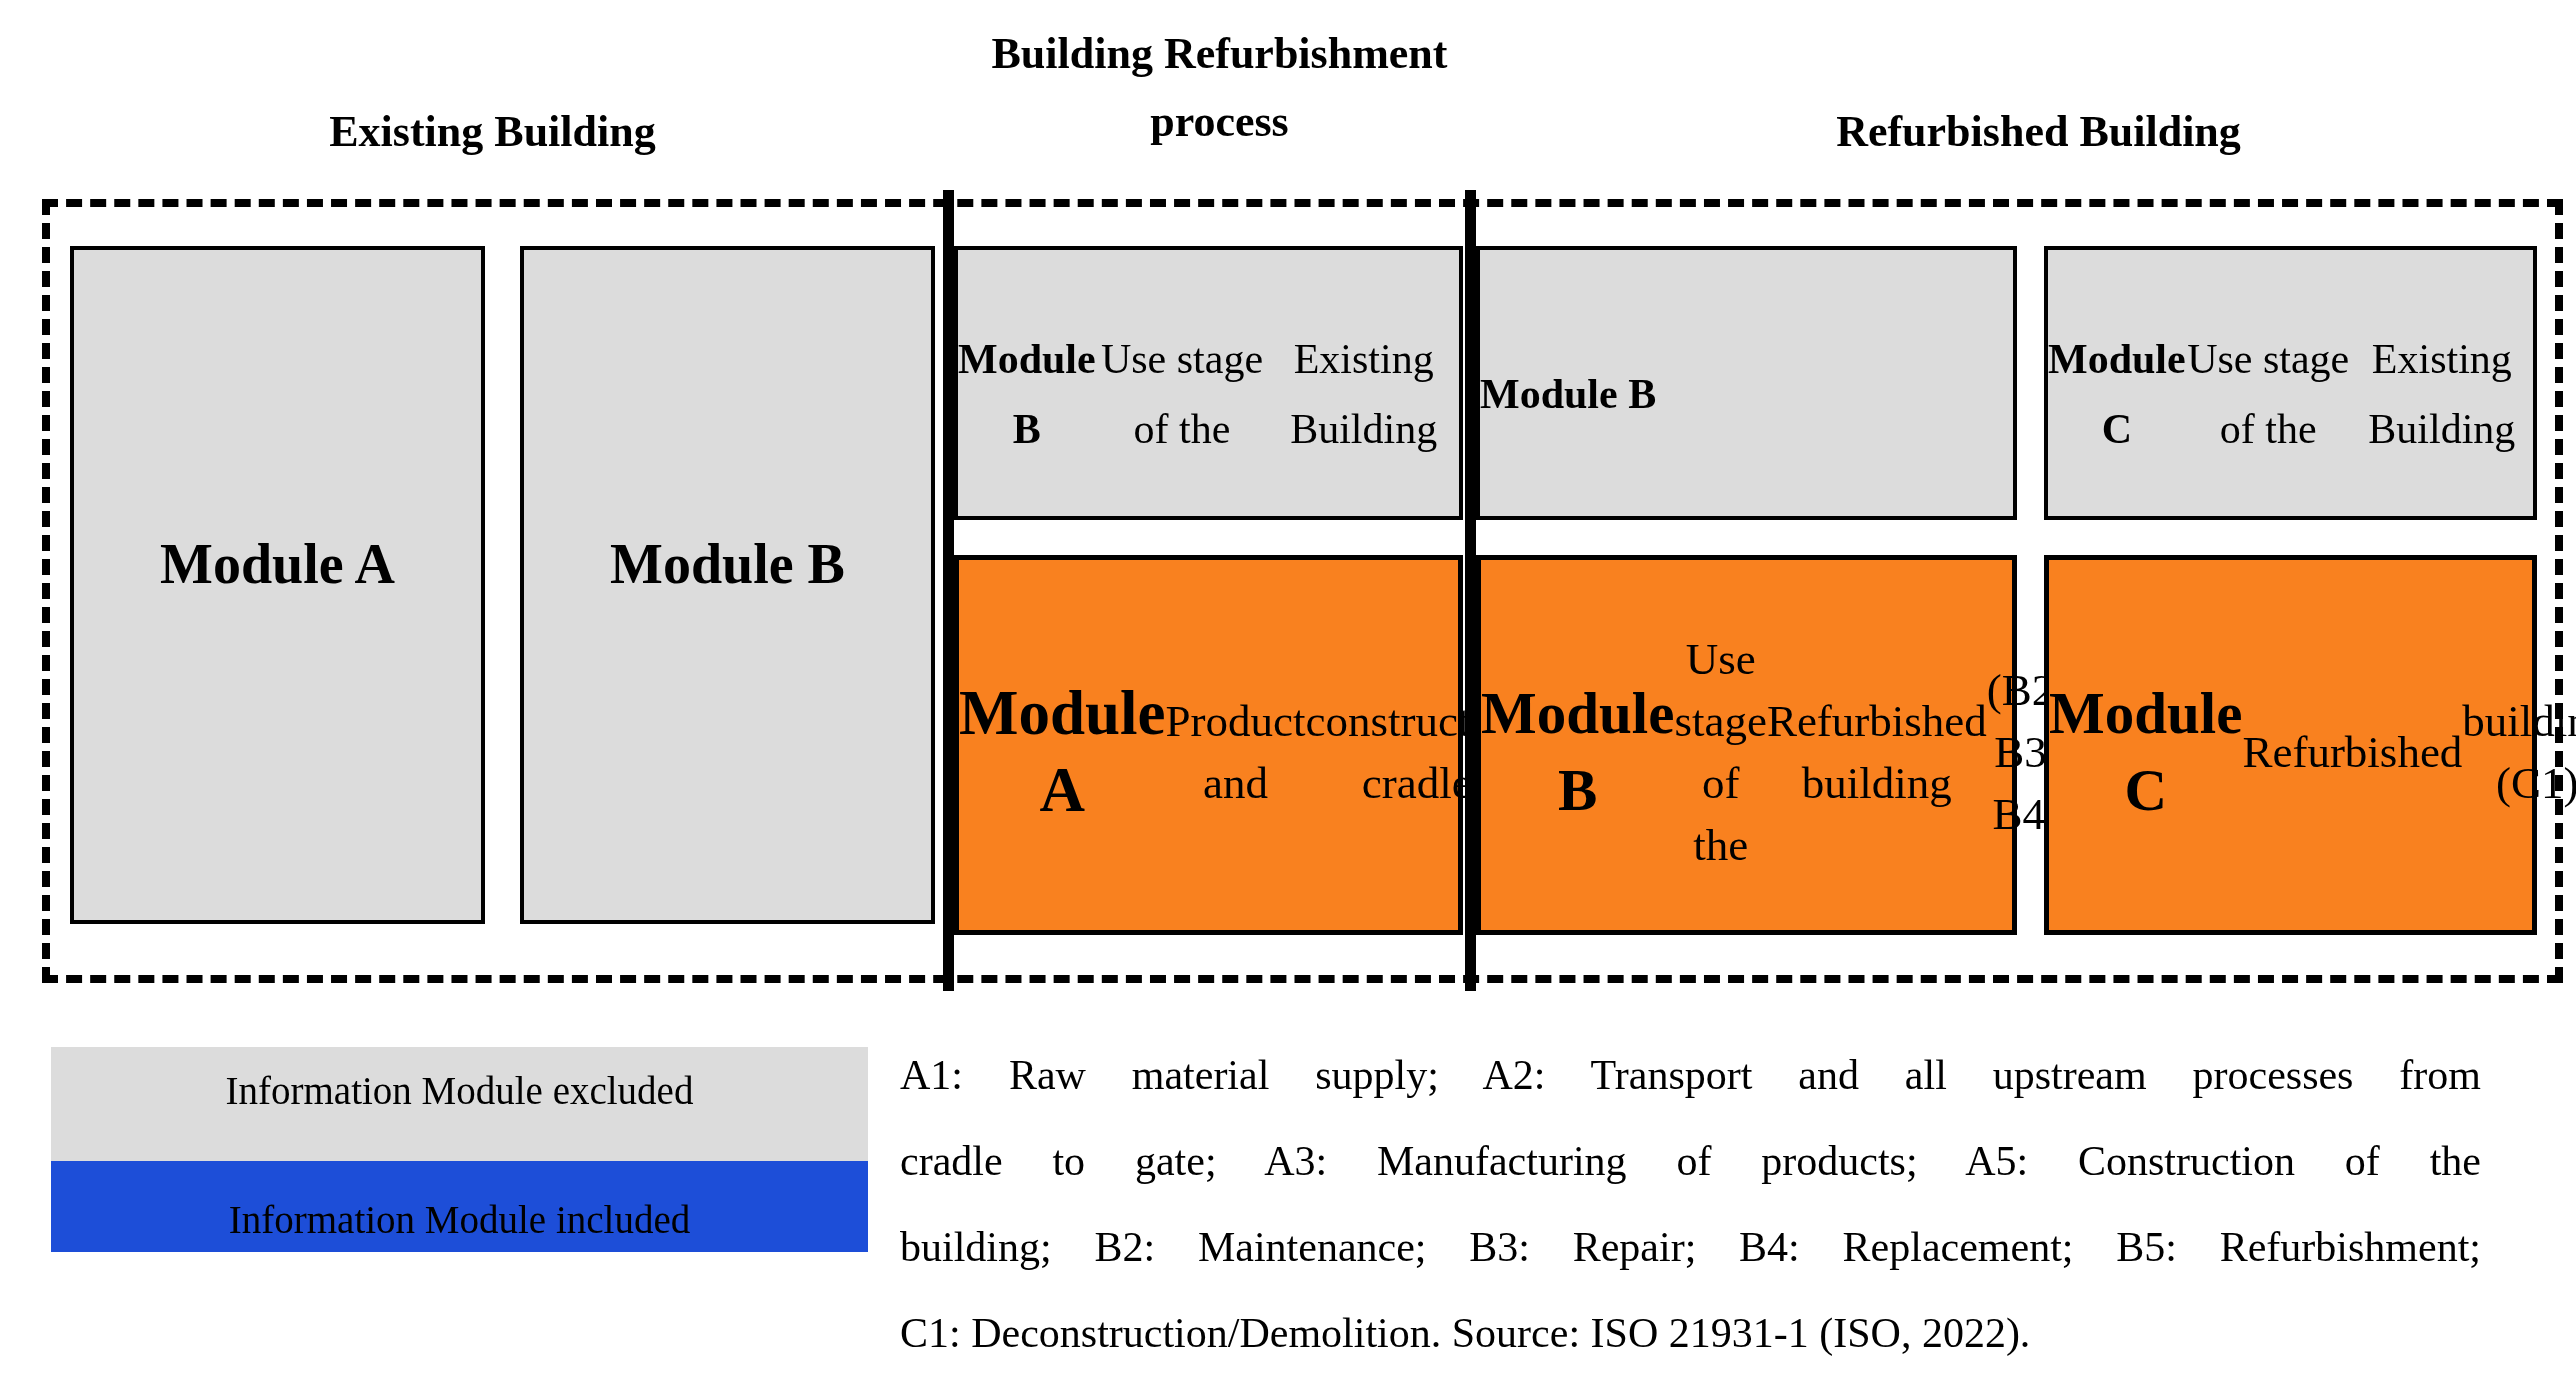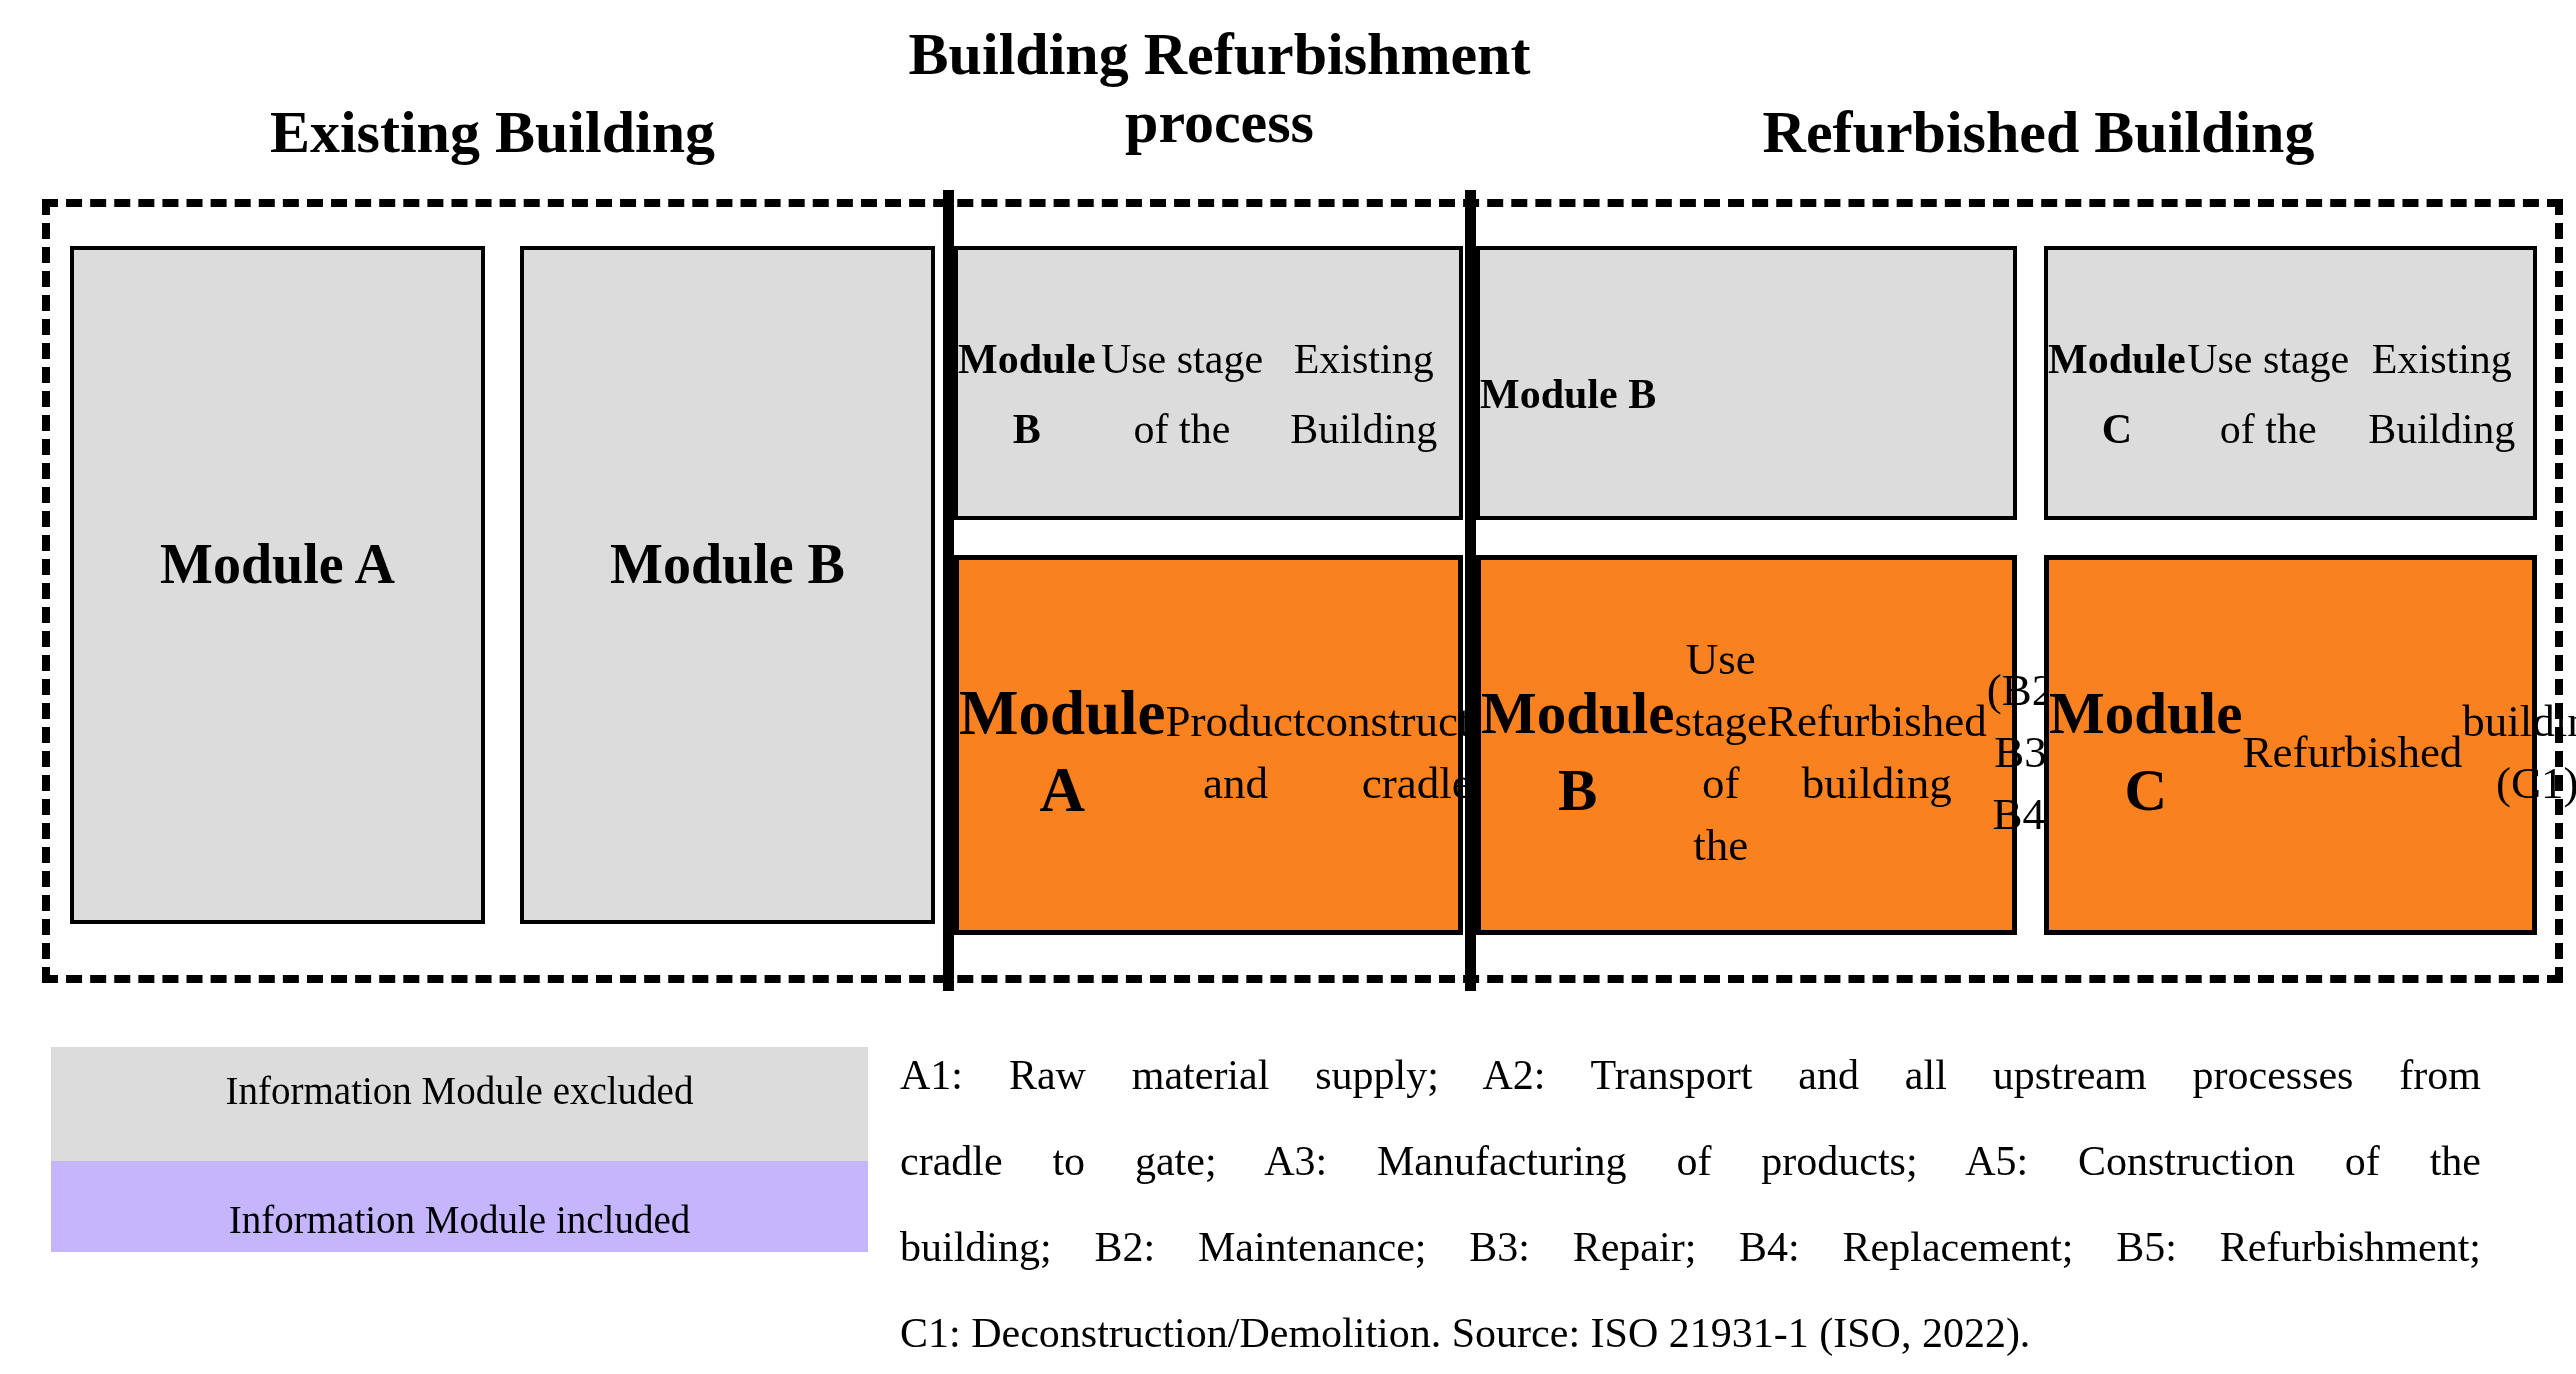--- a/index.html
+++ b/index.html
@@ -1,35 +1,35 @@
 <!DOCTYPE html>
 <html style="font-size:11.2px"><head>
 <meta charset="utf-8">
 <style>
   html,body{margin:0;padding:0;background:#ffffff;}
   .canvas{
     position:relative;width:2576px;height:1375px;background:#ffffff;overflow:hidden;
     font-family:"Liberation Serif","DejaVu Serif",serif;color:#000;
   }
   .abs{position:absolute;}
-  .hdr{font-weight:bold;font-size:60px;text-align:center;line-height:68px;}
+  .hdr{font-weight:bold;font-size:44px;text-align:center;line-height:68px;}
   .dashed-rect{border:8.4px dashed #000;}
   .vline{background:#000;width:11.2px;}
   .box{box-sizing:border-box;display:flex;flex-direction:row;align-items:center;text-align:center;}
   .gray{background:#dcdcdc;border:4.2px solid #000;}
   .orange{background:#f9811f;border:5.6px solid #000;}
   .tallbox{justify-content:center;padding-bottom:42px;font-weight:bold;font-size:56px;}
   .topbox{justify-content:flex-start;padding-top:21px;font-size:42px;line-height:70px;}
   .topbox .t{font-weight:bold;}
   .botbox{justify-content:flex-start;padding-top:14px;font-size:45px;line-height:62px;}
   .botbox .t{font-weight:bold;font-size:63px;line-height:77px;}
   .botbox.small-t .t{font-size:59px;}
   .legend-box{box-sizing:border-box;display:flex;justify-content:center;font-size:39px;}
   .legend-gray{background:#dcdcdc;align-items:flex-start;padding-top:21px;}
-  .legend-orange{background:#c4b5fd;align-items:center;padding-top:25px;}
+  .legend-orange{background:#1d4ed8;align-items:center;padding-top:25px;}
   .caption{font-size:42px;line-height:86px;text-align:justify;}
   .caption .ln{height:86px;}
   .caption .just{text-align:justify;text-align-last:justify;}
 </style>
 </head>
 <body>
 
 <div class="canvas">
 
   <div class="abs hdr" style="left:176px;top:98px;width:633px;">Existing Building</div>

